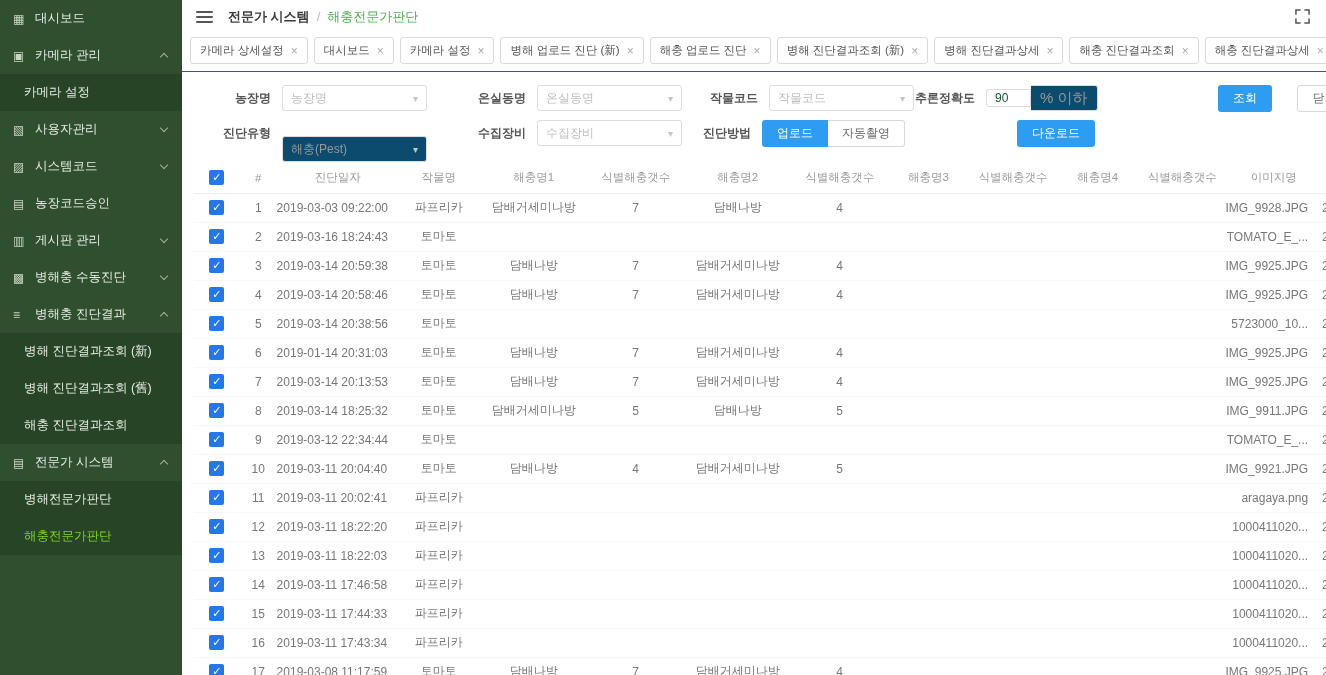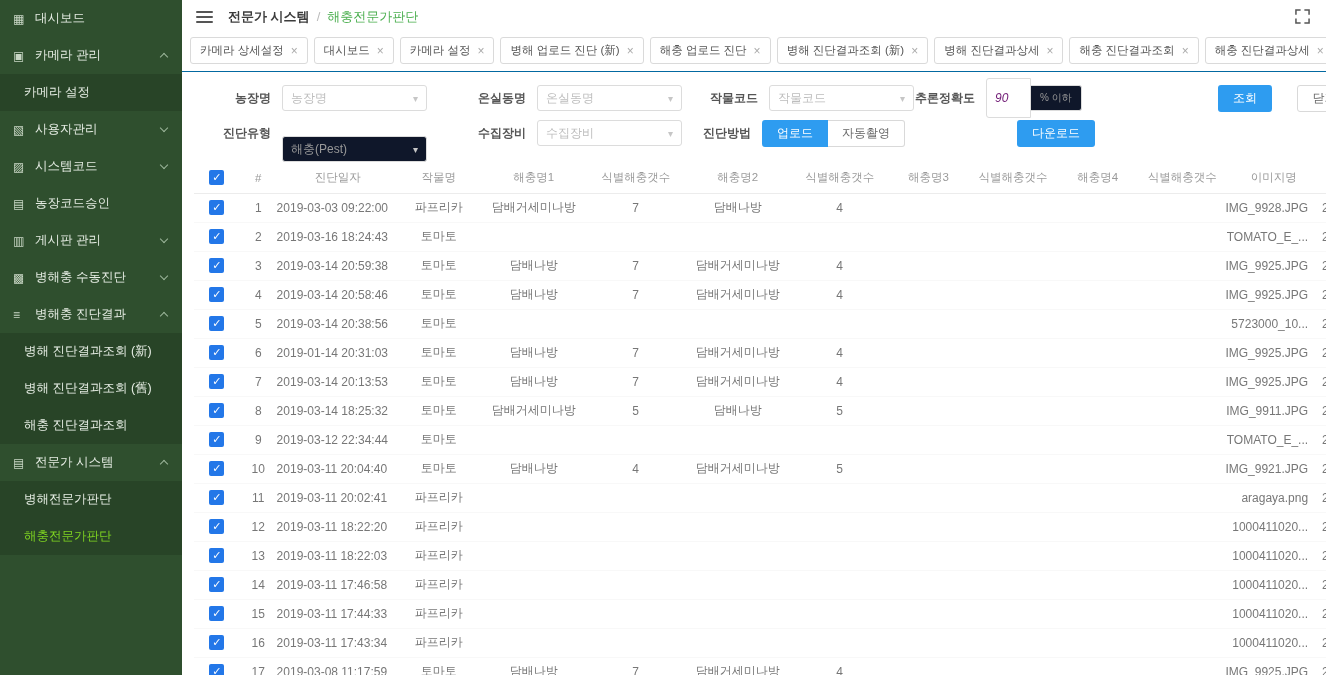--- a/index.html
+++ b/index.html
@@ -34,24 +34,24 @@
   .tab { display:inline-flex; align-items:center; gap:7px; border:1px solid #dadada; background:#fff; border-radius:3px; padding:5px 9px; font-size:11.5px; color:#555; cursor:pointer; flex:none; }
   .tab .x { color:#aaa; font-size:12px; line-height:1; }
 
   
   .filters { flex:none; padding:13px 0 8px 0; }
   .frow { display:flex; align-items:center; height:26px; margin-bottom:9px; padding-left:12px; }
   .frow.r1 { width:1170px; }
   .flabel { font-size:12px; font-weight:bold; color:#555; text-align:right; padding-right:11px; flex:none; white-space:nowrap; }
   .w88{width:88px} .w110{width:110px} .w87{width:87px} .w72{width:72px} .w80{width:80px}
   .fselect { width:145px; height:26px; flex:none; border:1px solid #dcdcdc; border-radius:3px; background:#fff; display:flex; align-items:center; padding:0 8px; font-size:12px; color:#bdbdbd; cursor:pointer; }
-  .fselect.disabled { background:#0f172a; color:#999; cursor:default;margin-top:32px; }
+  .fselect.disabled { background:#0c4a6e; color:#999; cursor:default;margin-top:32px; }
   .fselect .chev { margin-left:auto; color:#c6c6c6; font-size:10px; }
-  .finput { width:45px; height:40px; flex:none; border:1px solid #dcdcdc; border-radius:3px 0 0 3px; padding:0 8px; font-size:12px; color:#701a75; outline:none;font-style:italic; }
-  .faddon { height:26px; flex:none; display:flex; align-items:center; padding:0 9px; background:#0f172a; border:1px solid #dcdcdc; border-left:none; border-radius:0 3px 3px 0; font-size:10px; color:#999; }
+  .finput { width:45px; height:18px; flex:none; border:1px solid #dcdcdc; border-radius:3px 0 0 3px; padding:0 8px; font-size:12px; color:#14532d; outline:none; }
+  .faddon { height:26px; flex:none; display:flex; align-items:center; padding:0 9px; background:#0c4a6e; border:1px solid #dcdcdc; border-left:none; border-radius:0 3px 3px 0; font-size:15px; color:#999; }
   .btn { height:27px; border:1px solid transparent; border-radius:3px; font-size:12px; display:inline-flex; align-items:center; justify-content:center; padding:0 14px; cursor:pointer; flex:none; font-family:inherit; }
   .btn-blue { background:var(--accent_blue,#2e9cf0); color:#fff; }
   .btn-outline { background:#fff; border-color:#d9d9d9; color:#666; }
   .btn-search { margin-left:auto; }
   .btn-close { margin-left:25px; width:55px; }
   .btn-group { display:flex; flex:none;justify-content:center; }
   .btn-group .btn:first-child { border-radius:3px 0 0 3px; }
   .btn-group .btn:last-child { border-radius:0 3px 3px 0; border-left:none; }
   .btn-download { margin-left:112px; }
 

